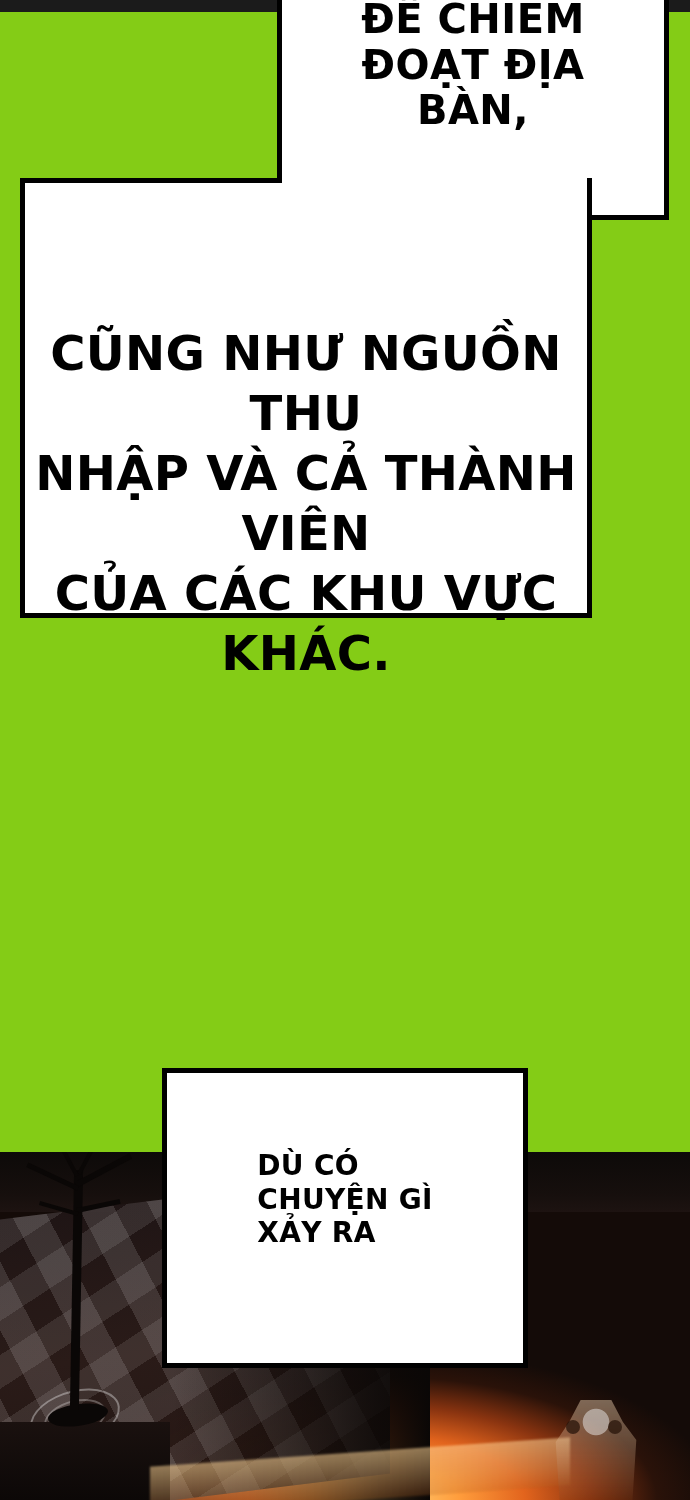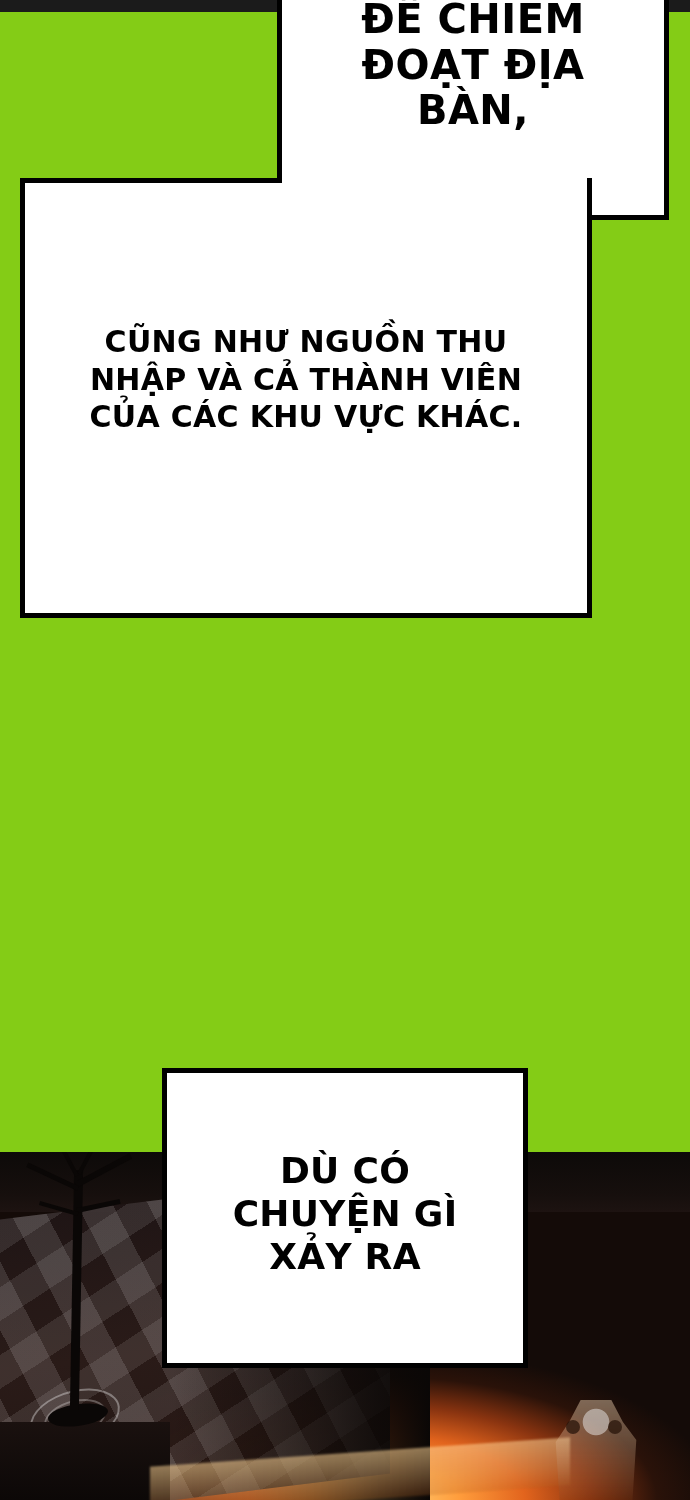--- a/index.html
+++ b/index.html
@@ -73,21 +73,21 @@
     border: 5px solid #000000;
     box-sizing: border-box;
     display: flex;
     align-items: flex-start;
     justify-content: center;
   }
   .bubble-2 .txt {
     margin-top: 140px;
     text-align: center;
     font-weight: 700;
-    font-size: 30px;
+    font-size: 48px;
     line-height: 1.25;
     letter-spacing: 0.3px;
     color: #000000;
     white-space: pre-line;
     padding: 0 10px;
   }
   
   .bubble-join {
     position: absolute;
     left: 282px;
@@ -269,23 +269,23 @@
     height: 300px;
     background: #ffffff;
     border: 5px solid #000000;
     box-sizing: border-box;
     display: flex;
     align-items: flex-start;
     justify-content: center;
   }
   .bubble-3 .txt {
     margin-top: 76px;
-    text-align: center;
+    text-align: left;
     font-weight: 700;
-    font-size: 36px;
+    font-size: 28px;
     line-height: 1.2;
     letter-spacing: 0.3px;
     color: #000000;
     white-space: pre-line;
   }
 </style>
 </head>
 <body>
 
 <div id="page">

